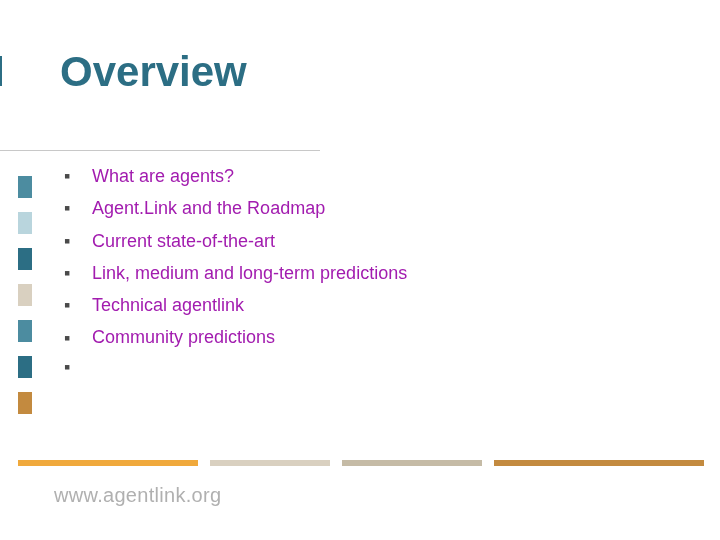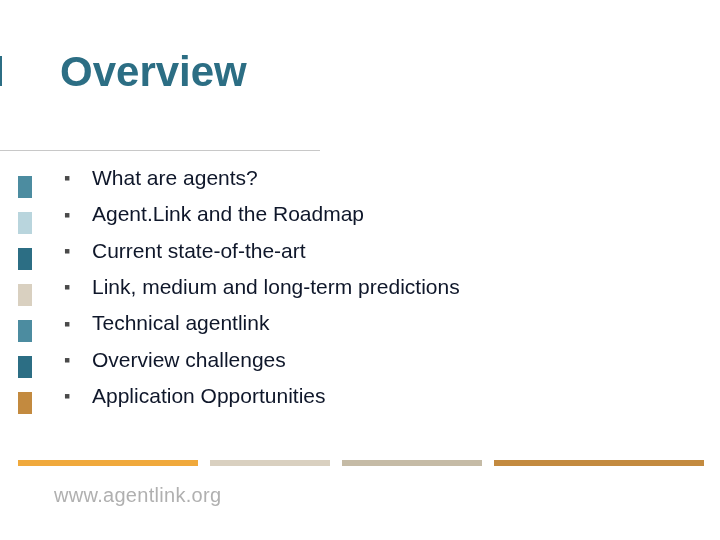--- a/index.html
+++ b/index.html
@@ -48,22 +48,22 @@
     margin-bottom: 8px;
   }
   .bullet-mark {
     width: 10px;
     font-size: 18px;
     color: #4a4a4a;
     margin-right: 18px;
     line-height: 1;
   }
   .bullet-text {
-    font-size: 21px;
-    color: #0f172a;
+    font-size: 18px;
+    color: #a21caf;
     line-height: 1.35;
     text-align: right;
   }
   .color-strip {
     position: absolute;
     left: 18px;
     top: 176px;
     width: 14px;
   }
   .strip-seg {
@@ -123,25 +123,24 @@
     <div class="bullet-row">
       <div class="bullet-mark">▪</div>
       <div class="bullet-text">Link, medium and long-term predictions</div>
     </div>
     <div class="bullet-row">
       <div class="bullet-mark">▪</div>
       <div class="bullet-text">Technical agentlink</div>
     </div>
     <div class="bullet-row">
       <div class="bullet-mark">▪</div>
-      <div class="bullet-text">Overview challenges</div>
+      <div class="bullet-text">Community predictions</div>
     </div>
     <div class="bullet-row">
       <div class="bullet-mark">▪</div>
-      <div class="bullet-text">Application Opportunities</div>
     </div>
   </div>
 
 <div class="footer-bar" id="footer-bar">
     <div class="footer-seg" style="background: rgb(240, 169, 60); width: 180px;"></div>
     <div class="footer-seg" style="background: rgb(255, 255, 255); width: 12px;"></div>
     <div class="footer-seg" style="background: rgb(217, 208, 192); width: 120px;"></div>
     <div class="footer-seg" style="background: rgb(255, 255, 255); width: 12px;"></div>
     <div class="footer-seg" style="background: rgb(197, 187, 166); width: 140px;"></div>
     <div class="footer-seg" style="background: rgb(255, 255, 255); width: 12px;"></div>

